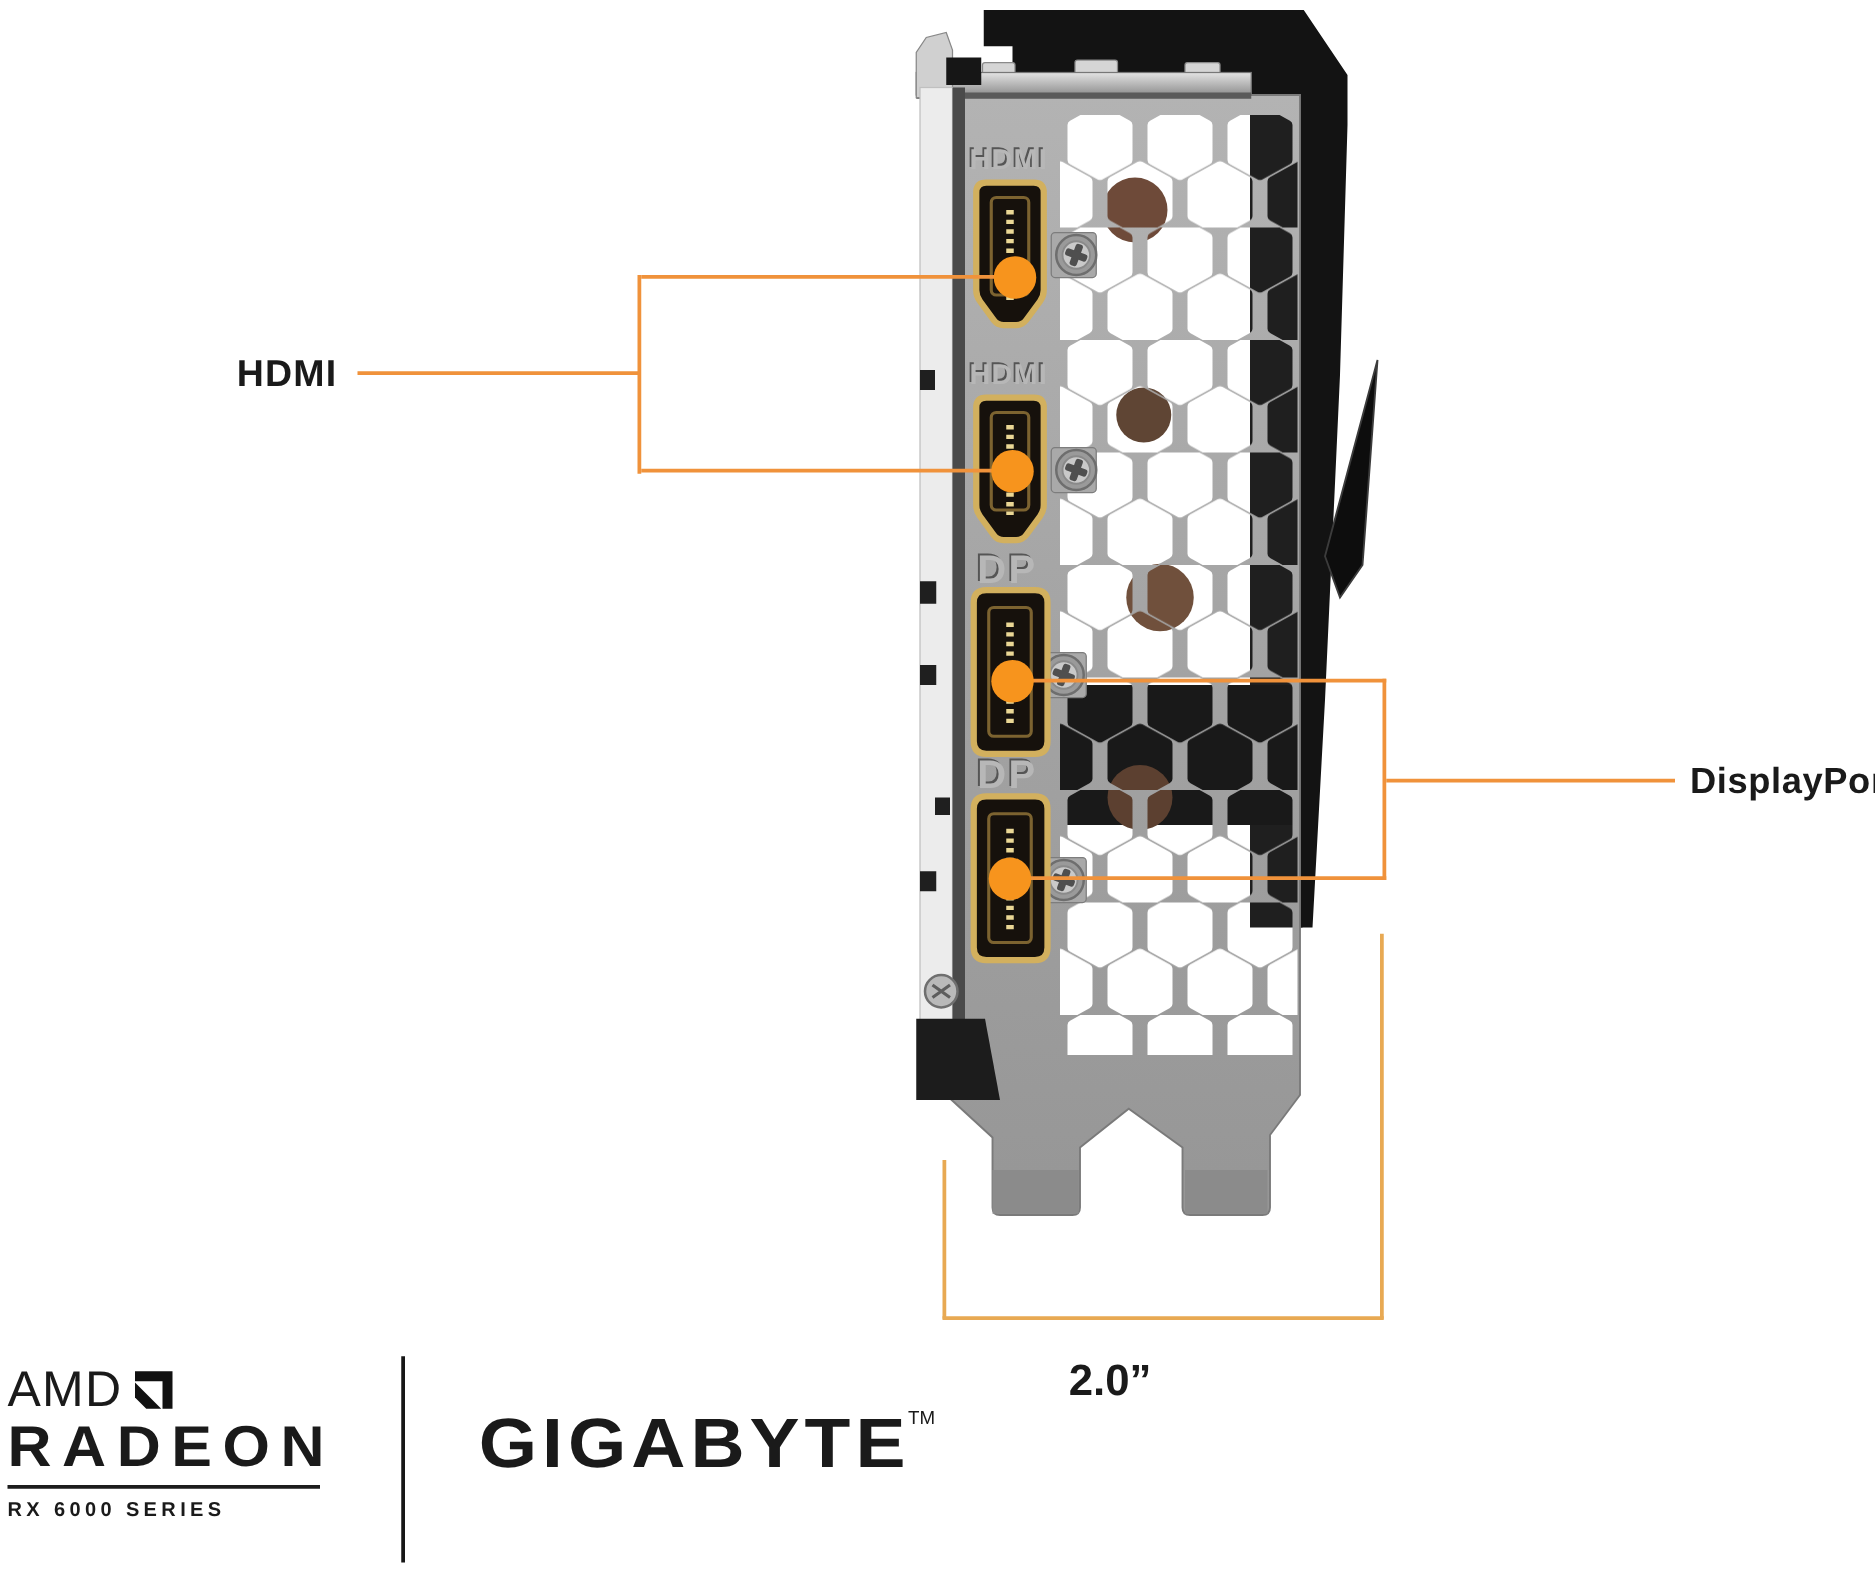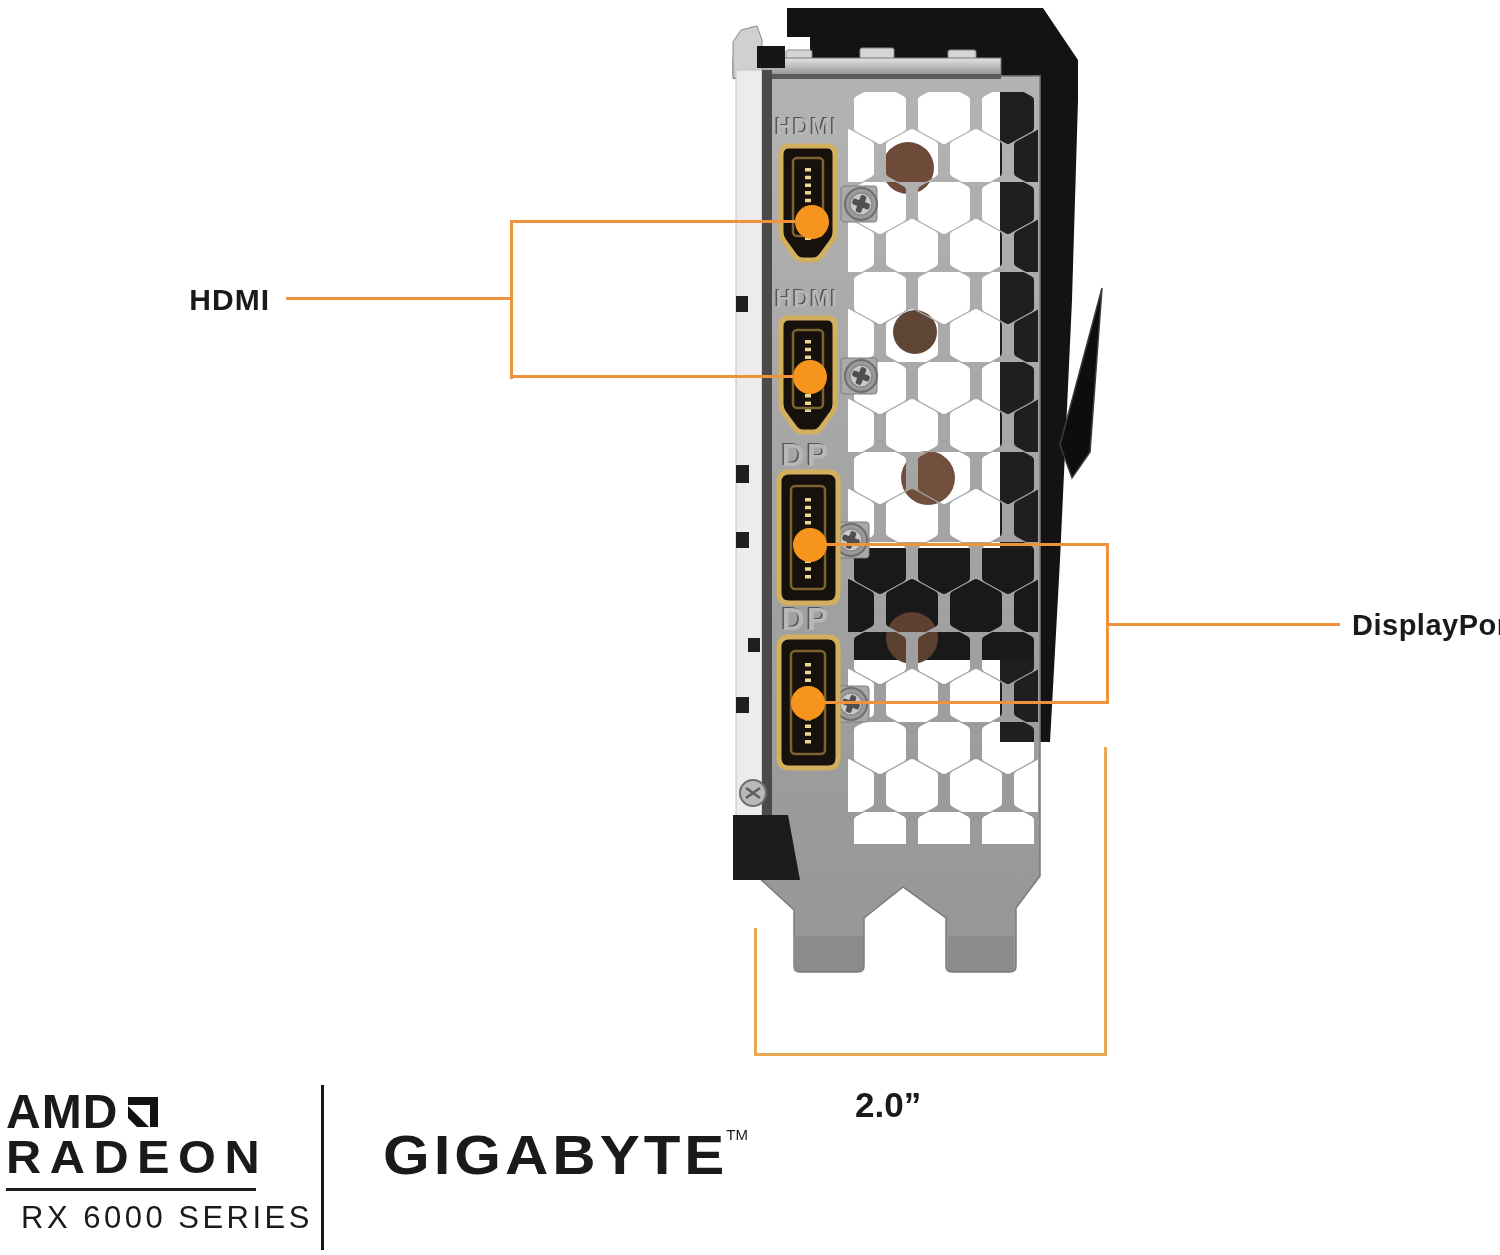--- a/index.html
+++ b/index.html
@@ -39,25 +39,25 @@
   
   #label-hdmi{left:100px;top:283px;width:170px;text-align:right;
               font-size:30px;font-weight:700;letter-spacing:1px;}
   #label-dp{left:1352px;top:609px;font-size:29px;font-weight:700;letter-spacing:.5px;}
   #label-width{left:855px;top:1085px;width:160px;
                font-size:35px;font-weight:700;}
 
   
   #amd-block{left:6px;top:1093px;width:256px;}
   #amd-row1{display:flex;align-items:center;gap:7px;height:38px;}
-  #amd-name{font-size:48px;font-weight:700;letter-spacing:1px;line-height:36px;}
+  #amd-name{font-size:40px;font-weight:400;letter-spacing:1px;line-height:36px;}
   #radeon{font-size:46px;font-weight:700;letter-spacing:8px;line-height:44px;
           transform:scaleX(1.06);transform-origin:left center;margin-top:4px;white-space:nowrap;}
   #amd-rule{width:250px;height:3px;background:#1c1c1c;margin-top:9px;}
-  #series{font-size:31px;font-weight:400;letter-spacing:3.5px;margin-top:9px;white-space:nowrap;margin-left:15px;}
+  #series{font-size:16px;font-weight:700;letter-spacing:3.5px;margin-top:9px;white-space:nowrap;}
   #brand-divider{left:321px;top:1085px;width:3px;height:165px;background:#161616;}
   #gigabyte-block{left:383px;top:1128px;}
   #gigabyte{font-size:60px;font-weight:700;letter-spacing:4px;line-height:58px;
             transform:scaleY(.93);transform-origin:left top;display:inline-block;white-space:nowrap;}
   #gb-tm{font-size:15px;font-weight:400;vertical-align:top;position:relative;top:-2px;left:-2px;}
 </style>
 </head>
 <body>
 
 <svg class="abs" style="left:0;top:0" width="1500" height="1255" viewBox="0 0 1500 1255">

